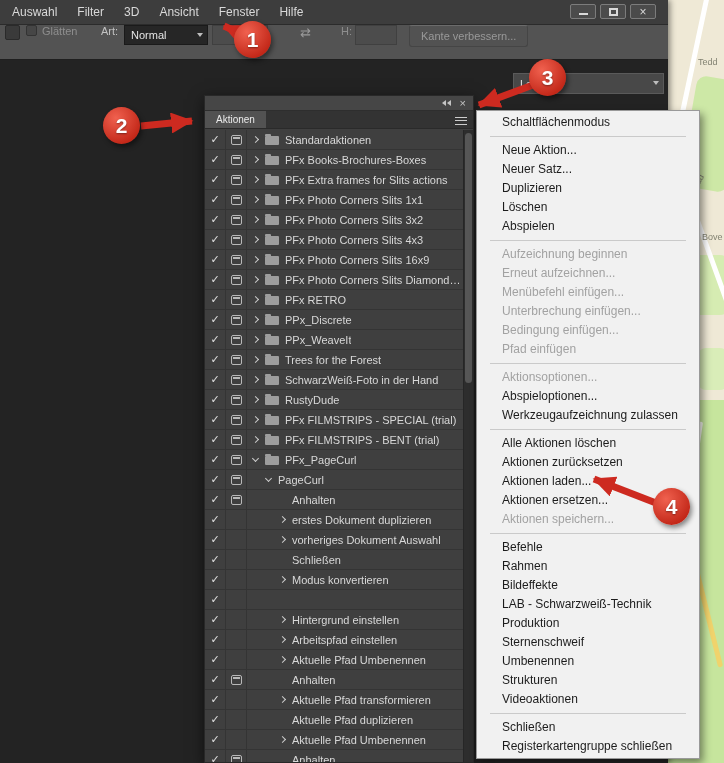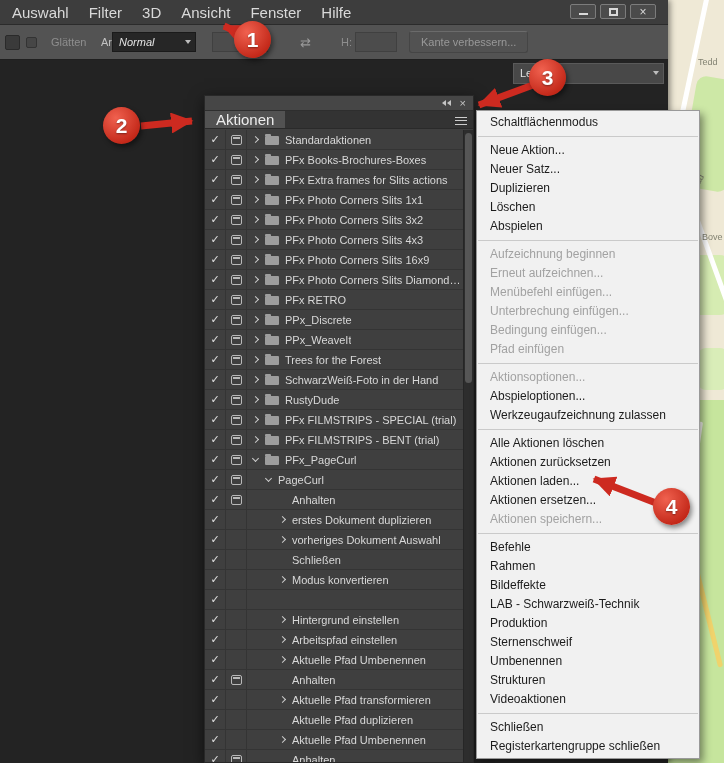--- a/index.html
+++ b/index.html
@@ -20,36 +20,36 @@
   .map .r3{left:6px;top:420px;width:4px;height:360px;transform:rotate(8deg);background:#fbfbf4;}
   .map .r4{left:26px;top:470px;width:5px;height:200px;transform:rotate(-14deg);background:#f0d36c;}
   .map-label{position:absolute;font-size:9px;color:#838373;z-index:3;white-space:nowrap;}
   #ml0{left:30px;top:57px;}
   #ml1{left:20px;top:178px;transform:rotate(-62deg);}
   #ml2{left:34px;top:232px;}
 
   
   .ps-window{position:absolute;left:0;top:0;width:668px;height:763px;background:#232323;z-index:2;box-shadow:2px 0 6px rgba(0,0,0,.45);}
   .menubar{position:absolute;top:0;left:0;right:0;height:25px;background:#3d3d3d;border-bottom:1px solid #2b2b2b;}
-  .mb-items{display:flex;height:100%;align-items:center;color:#d9d9d9;font-size:15px;padding-left:2px;}
+  .mb-items{display:flex;height:100%;align-items:center;color:#d9d9d9;font-size:12px;padding-left:2px;}
   .menubar-item{padding:0 10px;height:100%;display:flex;align-items:center;cursor:default;}
   .win-controls{position:absolute;right:12px;top:4px;display:flex;gap:4px;}
   .win-btn{width:26px;height:15px;background:#4b4b4b;border:1px solid #7c7c7c;border-radius:2px;display:flex;align-items:center;justify-content:center;color:#d9d9d9;}
   .glyph-min{display:block;width:9px;height:2px;background:#d9d9d9;margin-top:4px;}
   .glyph-max{display:block;width:9px;height:8px;border:2px solid #d9d9d9;}
   .glyph-close{font-size:12px;line-height:1;}
 
   .optionsbar{position:absolute;top:25px;left:0;right:0;height:35px;background:#535353;border-bottom:1px solid #1f1f1f;color:#c9c9c9;font-size:11px;}
-  .ob{position:absolute;top:0;bottom:0;display:flex;align-items:center;gap:14px;}
+  .ob{position:absolute;top:0;bottom:0;display:flex;gap:5px;}
   #ob-tool{left:5px;}
   .chip{width:15px;height:15px;background:#3a3a3a;border:1px solid #2a2a2a;border-radius:2px;}
   #ob-glaetten{left:26px;color:#8e8e8e;}
   .cbox{width:11px;height:11px;background:#464646;border:1px solid #333;border-radius:2px;}
   #ob-art{left:101px;color:#c2c2c2;}
-  #ob-art-select{left:112px;font-style:italic;}
+  #ob-art-select{left:124px;}
   .dselect{width:84px;height:20px;background:#262626;border:1px solid #1a1a1a;color:#e3e3e3;display:flex;align-items:center;padding:0 6px;position:relative;font-size:11px;}
   .dd{position:absolute;right:4px;top:7px;width:0;height:0;border-left:3.5px solid transparent;border-right:3.5px solid transparent;border-top:4px solid #bdbdbd;}
   .dselect.disabled{background:#4c4c4c;border-color:#404040;}
   .dselect.disabled .dd{border-top-color:#8a8a8a;}
   #ob-select2{left:212px;}
   #ob-select2 .dselect{width:56px;}
   #ob-transfer{left:300px;color:#9b9b9b;font-size:13px;}
   #ob-h{left:341px;color:#8e8e8e;}
   #ob-h-input{left:355px;}
   .dinput{width:42px;height:20px;background:#4c4c4c;border:1px solid #404040;}
@@ -58,21 +58,21 @@
   #ob-preset{left:513px;margin-top:48px;}
   #ob-preset .dselect{width:151px;background:#484848;border-color:#5a5a5a;height:21px;}
 
   
   .panel{position:absolute;left:204px;top:95px;width:270px;height:668px;background:#3f3f3f;z-index:10;border:1px solid #282828;box-shadow:0 4px 14px rgba(0,0,0,.55);}
   .panel-top{height:15px;background:#464646;display:flex;justify-content:flex-end;align-items:center;gap:9px;padding:0 7px;border-bottom:1px solid #2e2e2e;}
   .collapse{display:flex;gap:1px;align-items:center;cursor:default;}
   .tri{width:0;height:0;border-top:3px solid transparent;border-bottom:3px solid transparent;border-right:4px solid #c4c4c4;display:block;}
   .pclose{color:#c4c4c4;font-size:11px;line-height:1;cursor:default;}
   .panel-tabs{height:18px;background:#333333;position:relative;display:flex;border-bottom:1px solid #2a2a2a;}
-  .panel-tab{background:#525252;color:#ececec;font-size:15px;padding:0 11px;display:flex;align-items:center;}
+  .panel-tab{background:#525252;color:#ececec;font-size:10px;padding:0 11px;display:flex;align-items:center;}
   .panel-menu-btn{position:absolute;right:5px;top:4px;width:15px;height:11px;display:flex;align-items:center;justify-content:center;}
   .hamburger{width:12px;height:8px;border-top:1.5px solid #cdcdcd;border-bottom:1.5px solid #cdcdcd;position:relative;}
   .hamburger::after{content:"";position:absolute;left:0;right:0;top:2px;height:1.5px;background:#cdcdcd;}
 
   .rows{position:absolute;left:0;top:34px;right:10px;bottom:0;overflow:hidden;}
   .arow{height:20px;display:flex;align-items:stretch;border-bottom:1px solid #343434;font-size:11px;color:#d8d8d8;background:#3f3f3f;}
   .cell{width:21px;flex:none;border-right:1px solid #343434;display:flex;align-items:center;justify-content:center;}
   .checkmark{color:#e0e0e0;font-size:11px;line-height:1;}
   .dlg-icon{width:11px;height:10px;border:1px solid #b9b9b9;border-radius:2px;position:relative;display:block;}
   .dlg-icon::after{content:"";position:absolute;left:1px;right:1px;top:1px;height:2px;background:#b9b9b9;}
@@ -84,21 +84,21 @@
   .chev.right{transform:rotate(-45deg);}
   .chev.down{transform:rotate(45deg);margin-top:-2px;}
   .chev.none{visibility:hidden;}
   .folder{width:14px;height:9px;background:#9d9d9d;border-radius:1px;position:relative;flex:none;margin-right:6px;margin-top:1px;}
   .folder::before{content:"";position:absolute;left:0;top:-2px;width:6px;height:2px;background:#9d9d9d;border-radius:1px 1px 0 0;}
   .rlabel{white-space:nowrap;overflow:hidden;text-overflow:ellipsis;}
   .vscroll{position:absolute;right:0;top:34px;bottom:0;width:10px;background:#2d2d2d;border-left:1px solid #262626;}
   .vthumb{position:absolute;left:1px;right:1px;top:3px;height:250px;background:#565656;border-radius:4px;}
 
   
-  .flyout{position:absolute;left:476px;top:110px;width:224px;background:#f1f1f1;border:1px solid #999;box-shadow:3px 4px 8px rgba(0,0,0,.45);z-index:30;padding:2px 0;}
+  .flyout{position:absolute;left:476px;top:110px;width:224px;background:#f1f1f1;border:1px solid #999;box-shadow:3px 4px 8px rgba(0,0,0,.45);z-index:30;padding:2px 12px;}
   .menu-item{height:19px;line-height:19px;padding-left:13px;font-size:12px;color:#1c1c1c;white-space:nowrap;cursor:default;}
   .menu-item.disabled{color:#a2a2a2;}
   .menu-sep{height:1px;background:#cacaca;margin:4px 1px;}
 
   
   .arrows{position:absolute;left:0;top:0;z-index:40;pointer-events:none;}
   .callout{position:absolute;width:37px;height:37px;border-radius:50%;background:radial-gradient(circle at 35% 30%,#f0614f,#c22718 75%);color:#fff;font-weight:bold;font-size:21px;display:flex;align-items:center;justify-content:center;z-index:50;box-shadow:2px 3px 5px rgba(0,0,0,.45);text-shadow:0 1px 2px rgba(0,0,0,.4);}
 </style>
 </head>
 <body>

